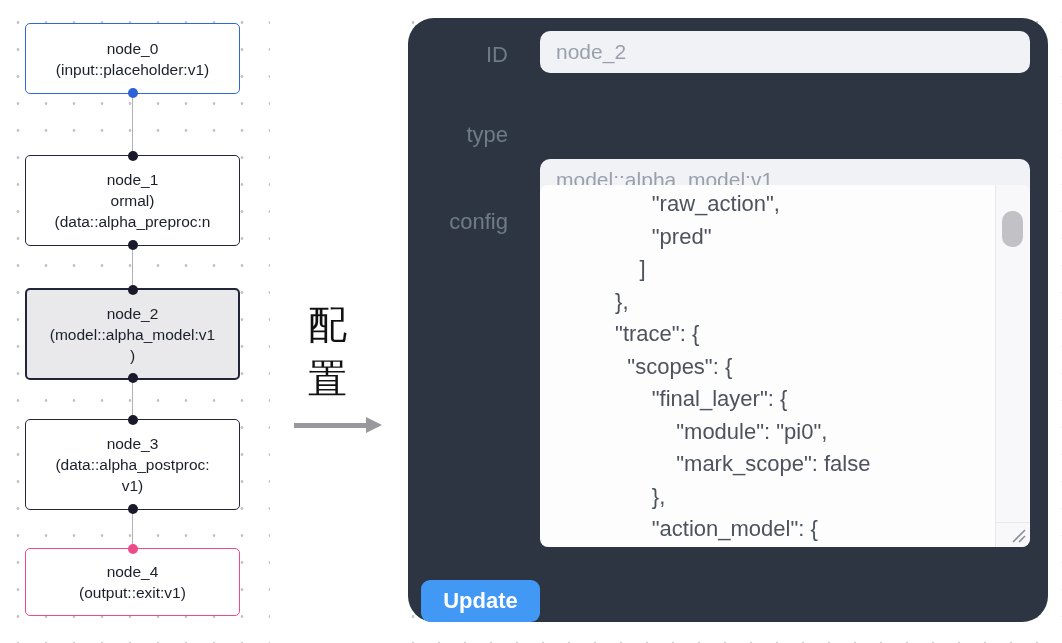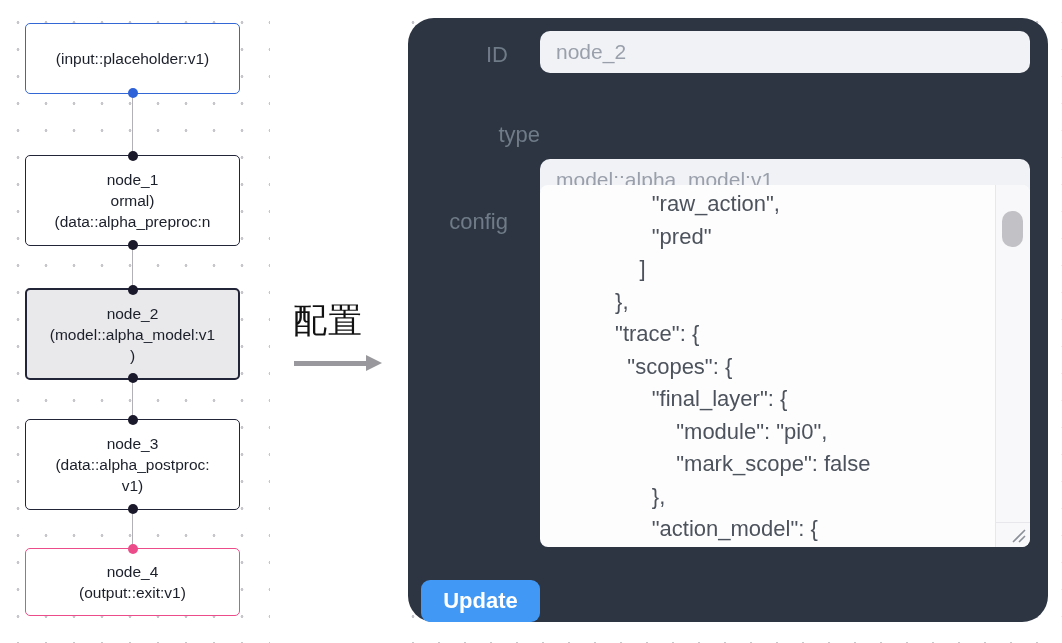--- a/index.html
+++ b/index.html
@@ -16,40 +16,40 @@
   .node-label{width:100%;text-align:center;font-size:15.5px;line-height:21px;
     color:var(--node-text);padding:0 8px;}
   .handle{position:absolute;left:50%;width:10px;height:10px;border-radius:50%;
     transform:translate(-50%,-50%);}
   .handle.top{top:0;}
   .handle.bottom{top:100%;}
   .edge{position:absolute;left:131.5px;width:1.6px;background:var(--edge);}
 
   
   .annotation{position:absolute;left:292px;top:298px;width:100px;}
-  .annotation-label{font-size:34px;color:#111;letter-spacing:1px;width:72px;text-align:center;}
+  .annotation-label{font-size:39px;color:#111;letter-spacing:1px;width:72px;text-align:center;}
   .arrow{position:relative;margin-top:11px;width:90px;height:16px;}
   .arrow .shaft{position:absolute;left:2px;top:6px;width:74px;height:5px;background:var(--arrow);}
   .arrow .head{position:absolute;left:74px;top:0;width:0;height:0;
     border-left:16px solid var(--arrow);border-top:8.5px solid transparent;border-bottom:8.5px solid transparent;}
 
   
   .right-area{position:absolute;left:390px;top:0;width:672px;height:643px;
     background-image:radial-gradient(circle,var(--dot) 1.3px,transparent 1.6px);
     background-size:26px 27px;background-position:10px 9px;}
   .panel{position:absolute;left:18px;top:18px;width:640px;height:604px;
     background:var(--panel-bg);border-radius:26px;}
   .field-label{position:absolute;left:0;width:100px;text-align:right;
     font-size:22px;color:var(--label-text);}
   .text-input{position:absolute;left:132px;width:490px;height:42px;box-sizing:border-box;
     background:var(--input-bg);border:none;border-radius:10px;padding:0 16px;
     font-size:21px;color:var(--input-text);outline:none;
     font-family:"Liberation Sans","DejaVu Sans",sans-serif;}
   #input-id{top:13px;} #input-type{top:93px;margin-top:48px;}
-  #label-id{top:24px;} #label-type{top:104px;padding-left:32px;} #label-config{top:191px;}
+  #label-id{top:24px;} #label-type{top:104px;} #label-config{top:191px;}
 
   .config-box{position:absolute;left:132px;top:167px;width:490px;height:362px;
     background:#fdfdfe;border-radius:8px;overflow:hidden;}
   .config-pre{margin:0;padding:3px 0 0 14px;font-family:"Liberation Sans","DejaVu Sans",sans-serif;
     font-size:22px;line-height:32.5px;color:var(--config-text);white-space:pre;}
   .vscroll{position:absolute;right:0;top:0;bottom:0;width:34px;background:#f8f8fa;
     border-left:1px solid #e8e8ec;border-radius:0 8px 8px 0;}
   .vthumb{position:absolute;left:6px;top:26px;width:21px;height:36px;border-radius:10px;
     background:var(--scroll-thumb);}
   .scroll-corner{position:absolute;left:0;right:0;bottom:0;height:24px;border-top:1px solid #e8e8ec;}
@@ -63,20 +63,21 @@
 </head>
 <body>
 
 <div class="flow-canvas">
     <div class="edge" style="top: 94px; height: 61px;"></div>
     <div class="edge" style="top: 246px; height: 42px;"></div>
     <div class="edge" style="top: 380px; height: 39px;"></div>
     <div class="edge" style="top: 510px; height: 38px;"></div>
     <div class="flow-node" style="top: 23px; height: 71px; background: rgb(255, 255, 255); border-color: rgb(52, 103, 214); border-width: 1.6px;">
     <div class="node-label">
+        <div>node_0</div>
         <div>(input::placeholder:v1)</div>
       </div>
   <div class="handle bottom" style="background: rgb(46, 98, 217);"></div>
     </div>
     <div class="flow-node" style="top: 155px; height: 91px; background: rgb(255, 255, 255); border-color: rgb(34, 36, 56); border-width: 1.6px; align-items: center;">
     <div class="node-label">
         <div>node_1</div>
         <div>ormal)</div>
         <div>(data::alpha_preproc:n</div>
       </div>

